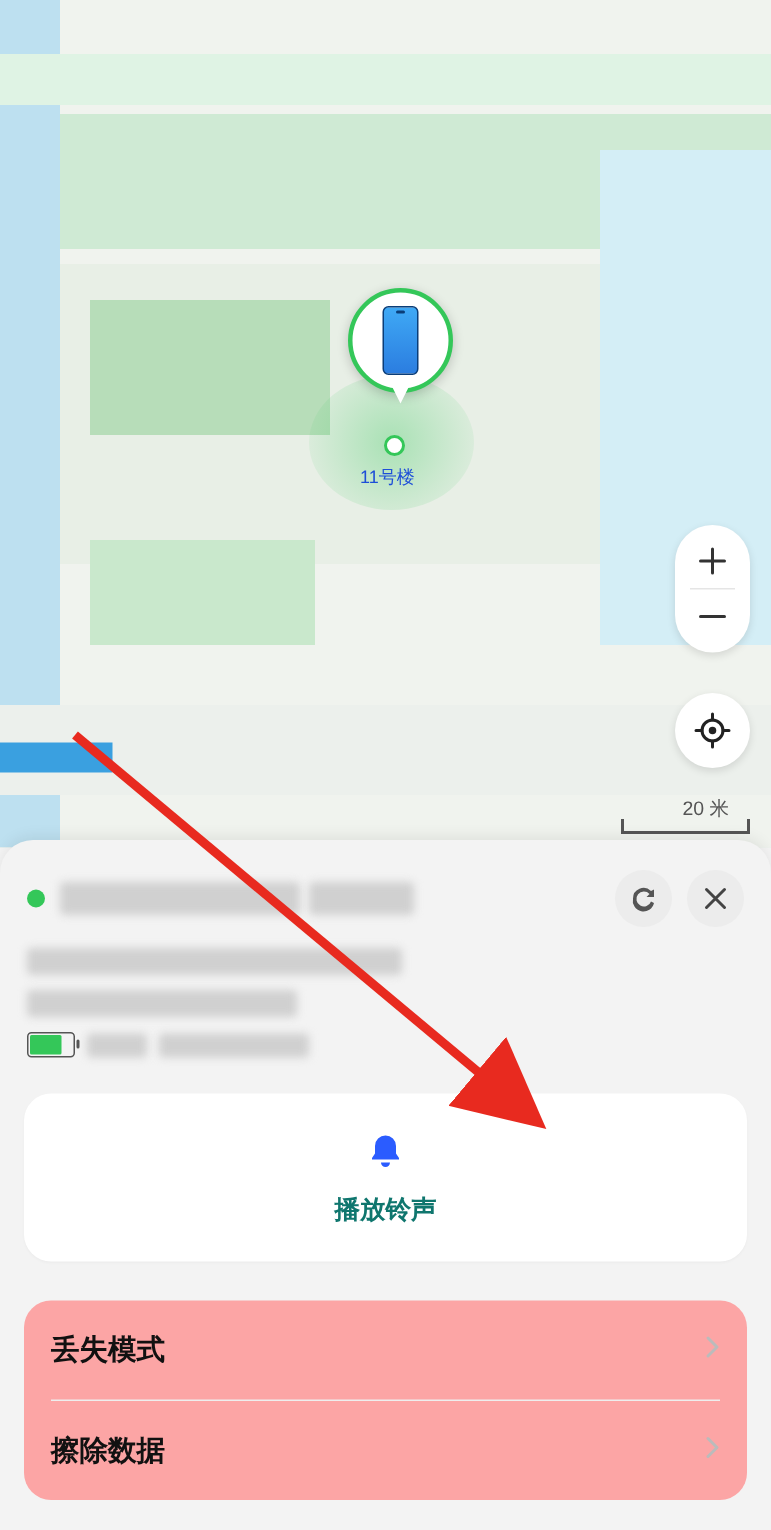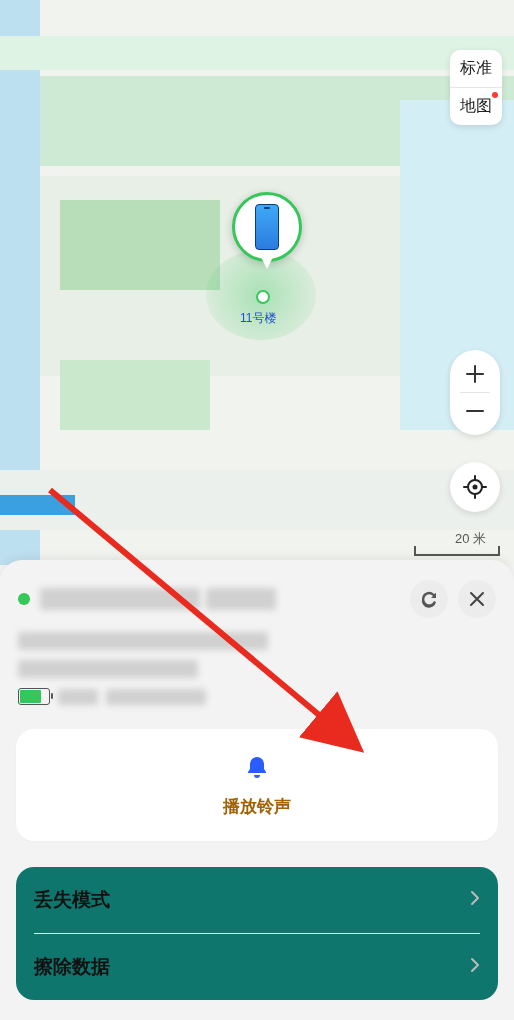--- a/index.html
+++ b/index.html
@@ -264,25 +264,25 @@
     display: flex;
     flex-direction: column;
     align-items: center;
     justify-content: center;
     box-shadow: 0 1px 2px rgba(0,0,0,0.03);
   }
   .card-label {
     margin-top: 12px;
     font-size: 17px;
     font-weight: 600;
-    color: #a16207;
+    color: #0f766e;
   }
   
   .list {
-    background: #0f766e;
+    background: #fca5a5;
     border-radius: 18px;
     margin: 0 16px;
     overflow: hidden;
   }
   .list-row {
     display: flex;
     align-items: center;
     justify-content: space-between;
     padding: 20px 18px;
     font-size: 19px;
@@ -318,28 +318,20 @@
     <div class="pix" style="left:0;top:495px;width:75px;height:20px;background:#3aa0e0;"></div>
 
     <div class="accuracy-circle">
       <div class="accuracy-dot"></div>
     </div>
     <div class="device-pin">
       <div class="phone-icon"></div>
     </div>
     <div class="map-label">11号楼</div>
 
-    <div class="map-toggle">
-      <div class="map-toggle-item">标准</div>
-      <div class="map-toggle-sep"></div>
-      <div class="map-toggle-item">
-        <span>地图</span>
-        <span class="red-dot"></span>
-      </div>
-    </div>
 
     <div class="zoom">
       <div class="zoom-btn">
         <svg width="22" height="22" viewBox="0 0 22 22">
             <path d="M11 3v16M3 11h16" stroke="#333" stroke-width="2" stroke-linecap="round"></path>
           </svg>
       </div>
       <div class="zoom-sep"></div>
       <div class="zoom-btn">
         <svg width="22" height="22" viewBox="0 0 22 22">

